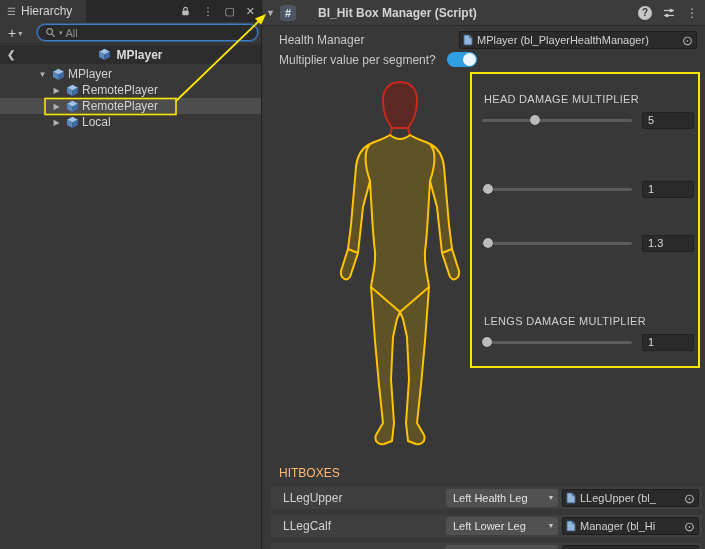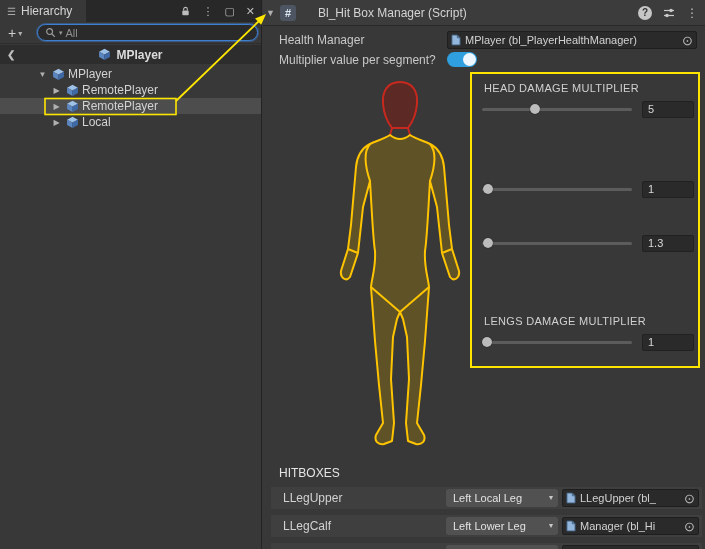--- a/index.html
+++ b/index.html
@@ -43,21 +43,21 @@
   .tree-row{height:16px;display:flex;align-items:center;gap:3px;}
   .tree-row.selected{background:#4d4d4d;}
   .tree-row .fold{width:13px;text-align:center;font-size:8px;color:#b0b0b0;flex:0 0 13px;}
   .tree-row .label{color:#d2d2d2;}
   .cube{flex:0 0 13px;width:13px;height:13px;}
   
   .right-panel{position:absolute;left:263px;top:0;width:442px;height:549px;background:#383838;}
   .insp-header{position:absolute;left:0;top:0;right:0;height:26px;background:#3c3c3c;border-bottom:1px solid #2a2a2a;display:flex;align-items:center;}
   .insp-fold{position:absolute;left:3px;top:0;line-height:26px;font-size:9px;color:#b0b0b0;}
   .script-badge{position:absolute;left:17px;top:5px;width:16px;height:16px;background:#4c5561;border-radius:3px;color:#dde7f2;font-size:11px;font-weight:bold;text-align:center;line-height:16px;}
-  .insp-title{position:absolute;left:55px;top:0;line-height:26px;font-weight:normal;color:#d4d4d4;}
+  .insp-title{position:absolute;left:55px;top:0;line-height:26px;font-weight:bold;color:#d4d4d4;}
   .insp-header-icons{position:absolute;right:7px;top:0;height:26px;display:flex;align-items:center;gap:10px;}
   .help-icon{width:14px;height:14px;border-radius:50%;background:#c6c6c6;color:#333;font-size:10px;font-weight:bold;text-align:center;line-height:14px;}
   .kebab{color:#c8c8c8;font-size:12px;}
   .field-label{position:absolute;left:16px;color:#c8c8c8;line-height:18px;}
   .obj-field{
     position:absolute;height:18px;background:#2a2a2a;border:1px solid #1e1e1e;border-radius:2px;
     display:flex;align-items:center;gap:4px;padding:0 3px;color:#d2d2d2;font-size:11px;overflow:hidden;
   }
   .obj-field .obj-text{flex:1;white-space:nowrap;overflow:hidden;}
   .target-glyph{font-size:13px;color:#bdbdbd;line-height:13px;flex:0 0 auto;}
@@ -67,21 +67,21 @@
   .slider-panel{position:absolute;left:207px;top:72px;width:230px;height:296px;border:2px solid var(--annotation-yellow);}
   .slider-group{position:absolute;left:0;right:0;height:42px;}
   .slider-label{position:absolute;left:12px;top:0;font-size:11px;color:#d0d0d0;letter-spacing:.3px;}
   .slider-row{position:absolute;left:8px;right:4px;top:19px;height:16px;}
   .slider-track{position:absolute;left:2px;right:62px;top:7px;height:3px;background:#5c5c5c;border-radius:2px;}
   .slider-handle{position:absolute;top:-4px;width:10px;height:10px;border-radius:50%;background:#bcbcbc;transform:translateX(-50%);box-shadow:0 0 1px #000;}
   .value-box{position:absolute;right:0;top:0;width:52px;height:17px;background:#2a2a2a;border:1px solid #212121;border-radius:2px;font-size:11px;line-height:15px;padding:0 5px;color:#d8d8d8;}
   
   .figure{position:absolute;left:67px;top:78px;width:140px;height:372px;}
   
-  .section-label{position:absolute;left:16px;top:466px;color:#e5e5e5;}
+  .section-label{position:absolute;left:16px;top:466px;color:#fdba74;}
   .hb-row{position:absolute;left:8px;right:3px;height:22px;background:#3f3f3f;}
   .hb-name{position:absolute;left:12px;line-height:22px;color:#d2d2d2;}
   .dropdown{
     position:absolute;left:175px;top:2px;width:112px;height:18px;background:#515151;border-radius:3px;
     font-size:11px;line-height:18px;color:#e2e2e2;padding:0 16px 0 7px;white-space:nowrap;overflow:hidden;
   }
   .dropdown .dd-caret{position:absolute;right:5px;top:0;font-size:8px;color:#c8c8c8;line-height:18px;}
   .hb-obj{left:291px;right:3px;top:2px;}
   
   .annot{position:absolute;left:0;top:0;z-index:60;pointer-events:none;}
@@ -188,21 +188,21 @@
             <circle cx="9" cy="4.5" r="1.8" fill="#c8c8c8"></circle>
             <line x1="2" y1="9.5" x2="12" y2="9.5" stroke="#c8c8c8" stroke-width="1.2"></line>
             <circle cx="5" cy="9.5" r="1.8" fill="#c8c8c8"></circle>
           </svg>
       </span>
       <span class="kebab">⋮</span>
     </div>
   </div>
 
   <span class="field-label" style="top:31px;">Health Manager</span>
-  <div class="obj-field" style="left:184px;right:8px;top:31px;justify-content:flex-end;">
+  <div class="obj-field" style="left:196px;right:8px;top:31px;justify-content:flex-end;">
     <svg width="10" height="12" viewBox="0 0 11 13">
         <path d="M1 1h6l3 3v8H1z" fill="#93b7dc" stroke="#3e5a77"></path>
         <path d="M7 1v3h3" fill="none" stroke="#3e5a77"></path>
       </svg>
     <span class="obj-text">MPlayer (bl_PlayerHealthManager)</span>
     <span class="target-glyph">⊙</span>
   </div>
 
   <span class="field-label" style="top:51px;">Multiplier value per segment?</span>
   <div class="toggle" style="left:184px;top:52px;">
@@ -219,21 +219,21 @@
                C42 135 43 160 45 172 C46 188 42 198 41 208 L45 262 L49 306 L53 344 L46 356 C44 362 48 366 54 365 L62 362 L64 344
                L61 300 L63 258 L67 240 L70 233 L73 240 L77 258 L79 300 L76 344 L78 362 L86 365 C92 366 96 362 94 356 L87 344
                L91 306 L95 262 L99 208 C98 198 94 188 95 172 C97 160 98 135 100 102 L107 128 L112 174 L120 198 C124 203 130 199 129 192
                L122 170 L119 146 L114 88 C113 78 110 70 100 65 C94 62 86 60 80 56 Q70 64 60 56 Z" fill="rgba(145,115,20,0.45)" style="stroke:var(--body-yellow)" stroke-width="2" stroke-linejoin="round"></path>
 
       <path d="M41 208 L70 233 L99 208 M40 102 C34 84 34 72 40 65 M100 102 C106 84 106 72 100 65 M18 170 L28 174 M122 170 L112 174" fill="none" style="stroke:var(--body-yellow)" stroke-width="2" stroke-linejoin="round"></path>
     </svg>
   </div>
 
   <div class="slider-panel">
-    <div class="slider-group" style="top:8px;">
+    <div class="slider-group" style="top:19px;">
       <span class="slider-label">HEAD DAMAGE MULTIPLIER</span>
       <div class="slider-row">
         <div class="slider-track">
           <span class="slider-handle" style="left: 35%;"></span>
         </div>
         <div class="value-box">5</div>
       </div>
     </div>
     <div class="slider-group" style="top:88px;">
       <div class="slider-row">
@@ -260,21 +260,21 @@
         <div class="value-box">1</div>
       </div>
     </div>
   </div>
 
   <span class="section-label">HITBOXES</span>
 
   <div class="hb-row" style="top:487px;">
     <span class="hb-name">LLegUpper</span>
     <div class="dropdown">
-      <span>Left Local Leg</span>
+      <span>Left Health Leg</span>
       <span class="dd-caret">▾</span>
     </div>
     <div class="obj-field hb-obj">
       <svg width="10" height="12" viewBox="0 0 11 13">
           <path d="M1 1h6l3 3v8H1z" fill="#93b7dc" stroke="#3e5a77"></path>
           <path d="M7 1v3h3" fill="none" stroke="#3e5a77"></path>
         </svg>
       <span class="obj-text">LLegUpper (bl_</span>
       <span class="target-glyph">⊙</span>
     </div>

